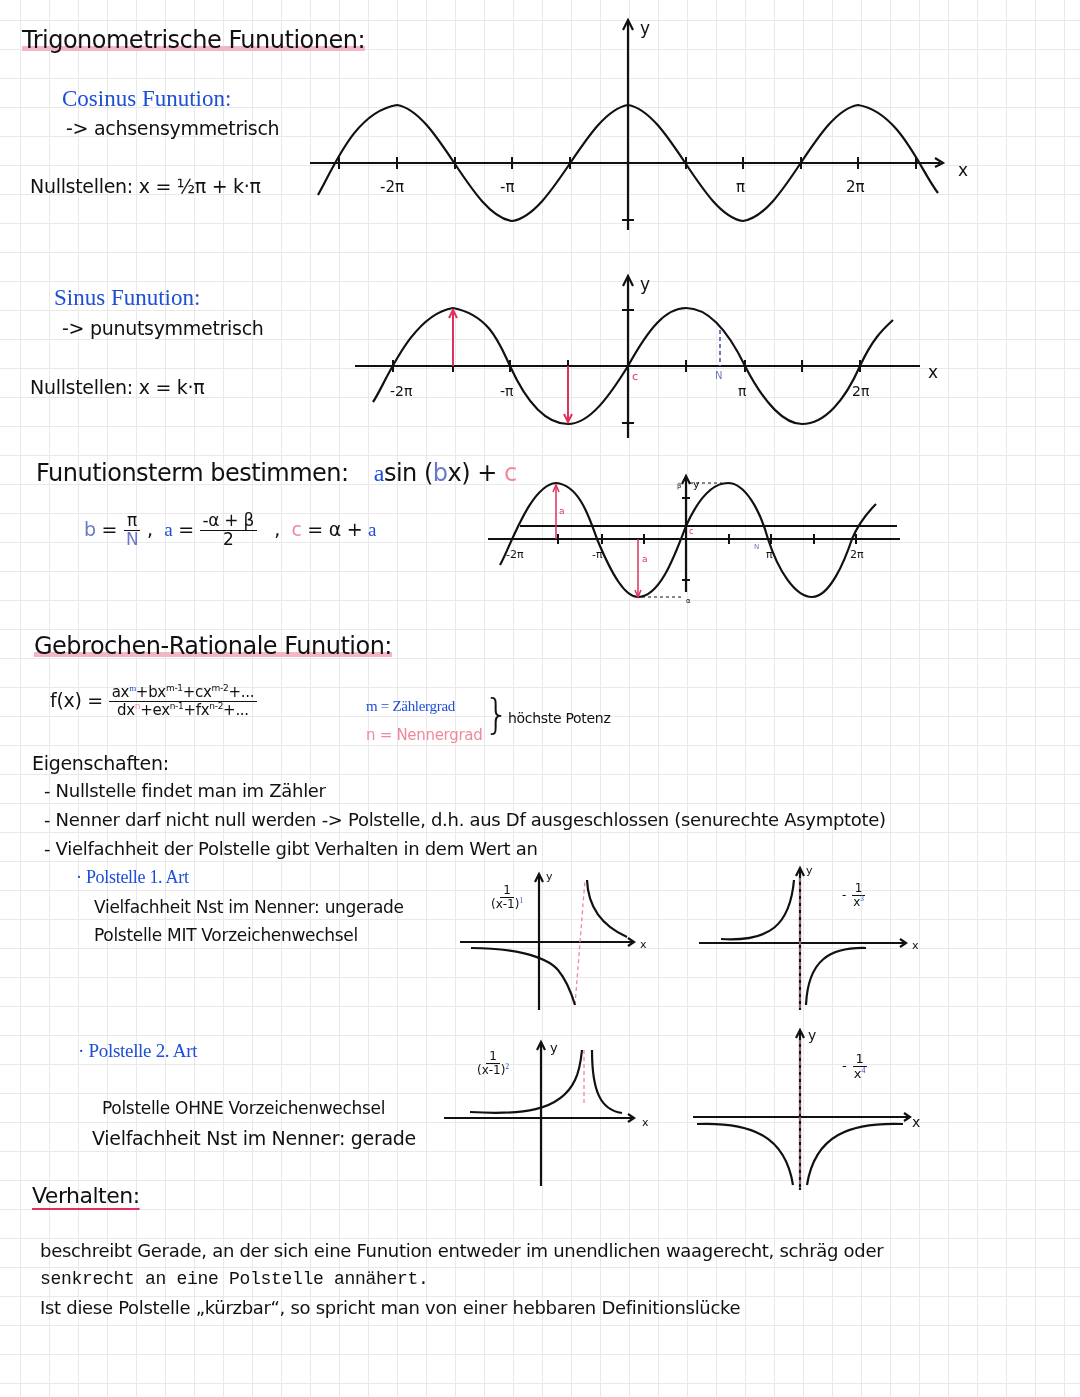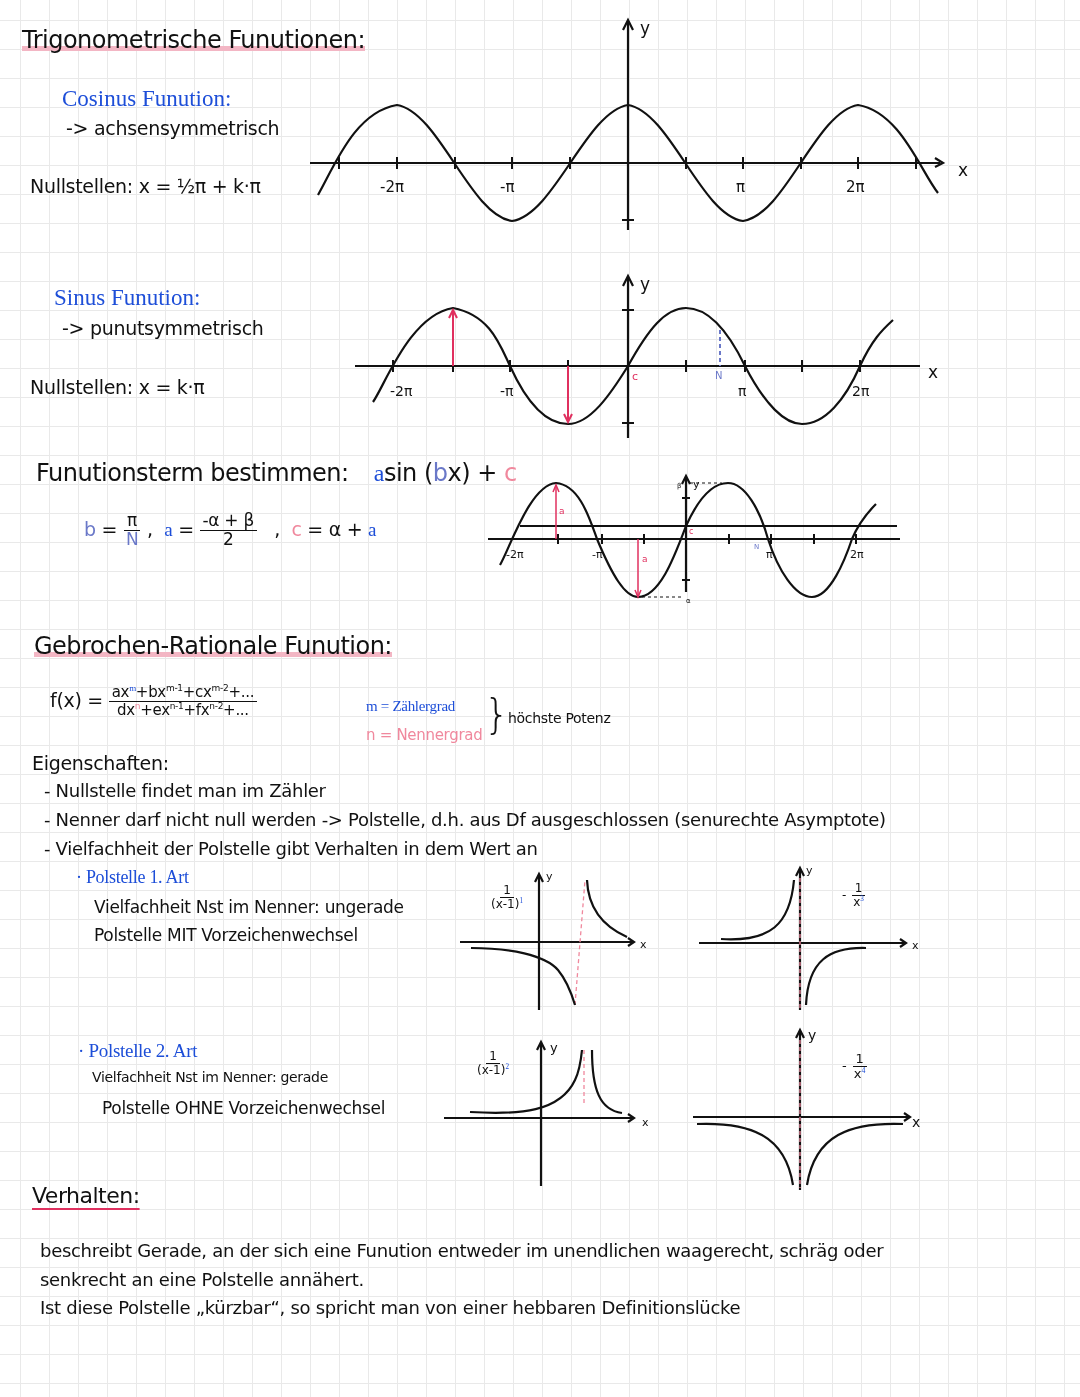--- a/index.html
+++ b/index.html
@@ -233,21 +233,21 @@
   <line class="axis" x1="800" y1="870" x2="800" y2="1010" stroke-width="1.8"></line>
   <polyline class="axis" points="796,876 800,868 804,876" stroke-width="1.3"></polyline>
   <line x1="800" y1="878" x2="800" y2="1008" stroke="#f0889d" stroke-width="1.3" stroke-dasharray="4,3"></line>
   <path class="curve" stroke-width="1.9" d="M 721 939 C 770 942, 790 925, 794 880"></path>
   <path class="curve" stroke-width="1.9" d="M 806 1005 C 808 960, 830 947, 866 948"></path>
   <text class="svgtxt" x="912" y="949" font-size="11">x</text>
   <text class="svgtxt" x="806" y="874" font-size="11">y</text>
 </svg>
 
 <div class="abs txt pink" style="left:78px;top:1040px;font-size:19px;">· Polstelle 2. Art</div>
-<div class="abs txt" style="left:92px;top:1069px;font-size:14px;">Vielfachheit Nst im Nenner: gerade</div>
+<div class="abs txt" style="left:92px;top:1127px;font-size:19px;">Vielfachheit Nst im Nenner: gerade</div>
 <div class="abs txt" style="left:102px;top:1098px;font-size:17px;">Polstelle OHNE Vorzeichenwechsel</div>
 
 <div class="abs" style="left:474px;top:1050px;font-size:12px;">
   <span class="frac">
     <span class="num">1</span>
     <span class="den"><span>(x-1)</span><sup class="pink">2</sup></span>
   </span>
 </div>
 <div class="abs" style="left:842px;top:1052px;font-size:13px;">
   <span>-</span>
@@ -277,14 +277,14 @@
   <path class="curve" stroke-width="1.9" d="M 697 1124 C 750 1122, 785 1135, 793 1185"></path>
   <path class="curve" stroke-width="1.9" d="M 807 1185 C 815 1135, 850 1122, 903 1124"></path>
   <text class="svgtxt" x="912" y="1127" font-size="14">x</text>
   <text class="svgtxt" x="808" y="1040" font-size="14">y</text>
 </svg>
 
 <div class="abs h1" style="left:32px;top:1183px;font-size:22px;">
   <span class="ul">Verhalten:</span>
 </div>
 <div class="abs txt" style="left:40px;top:1240px;font-size:18px;">beschreibt Gerade, an der sich eine Funution entweder im unendlichen waagerecht, schräg oder</div>
-<div class="abs txt" style="left:40px;top:1269px;font-size:18px;">senkrecht an eine Polstelle annähert.</div>
+<div class="abs txt" style="left:40px;top:1269px;font-size:18px;font-family:Liberation Mono, monospace;">senkrecht an eine Polstelle annähert.</div>
 <div class="abs txt" style="left:40px;top:1297px;font-size:18px;">Ist diese Polstelle „kürzbar“, so spricht man von einer hebbaren Definitionslücke</div>
 
 </body></html>

